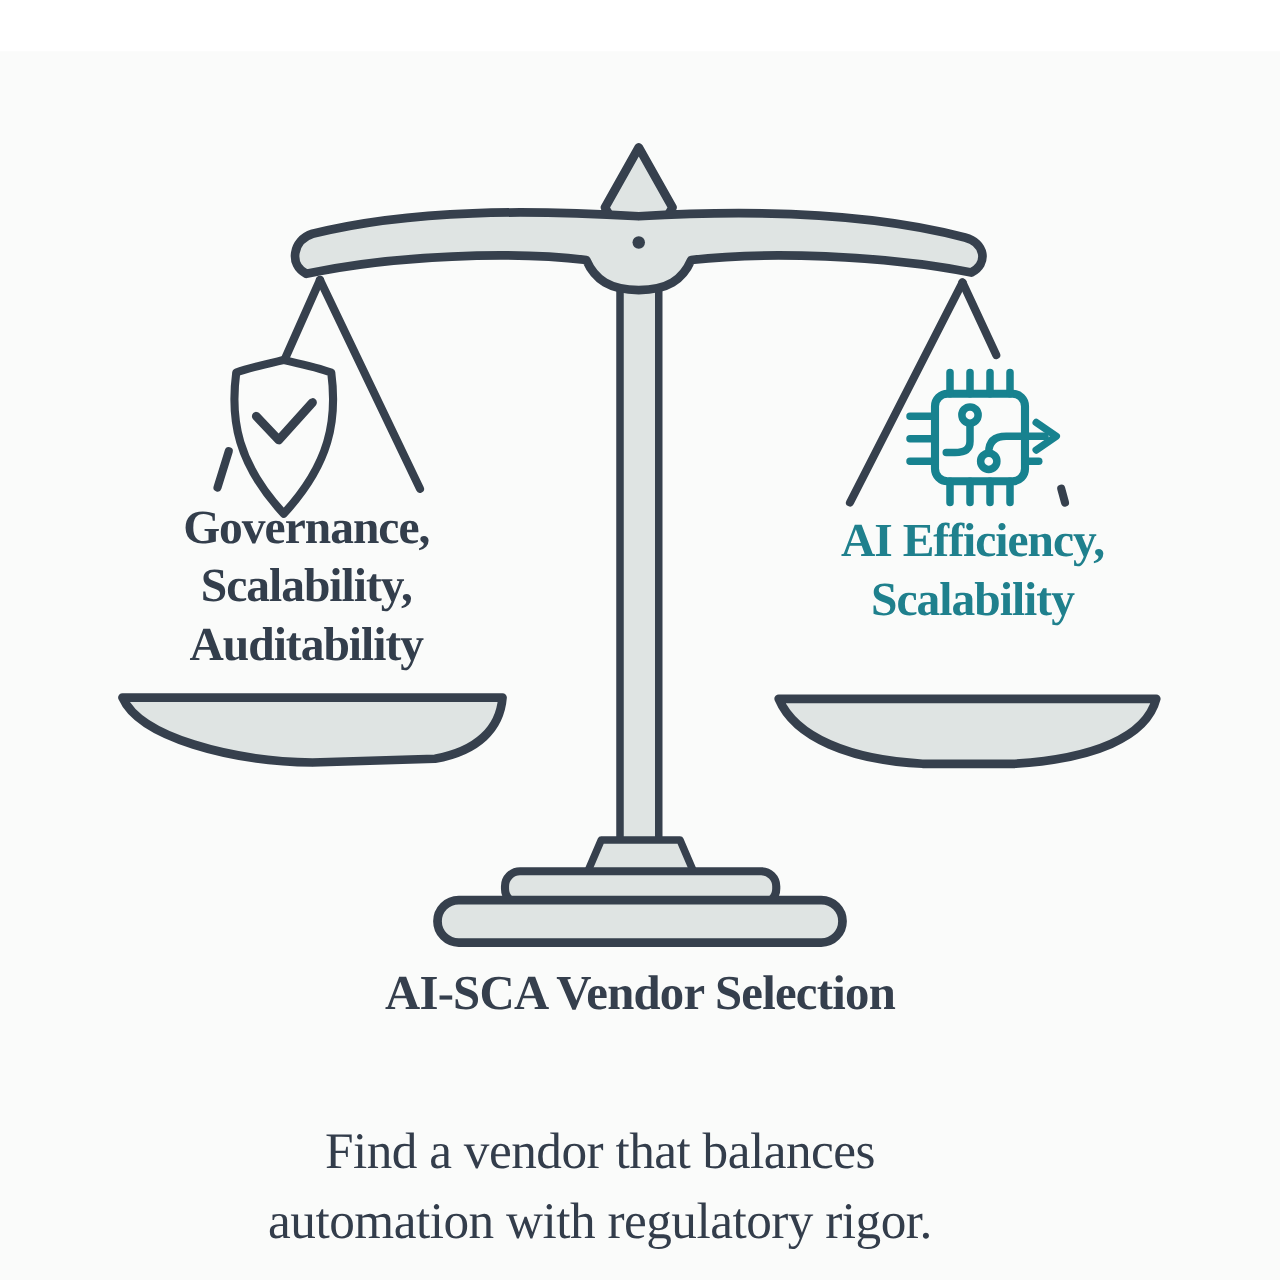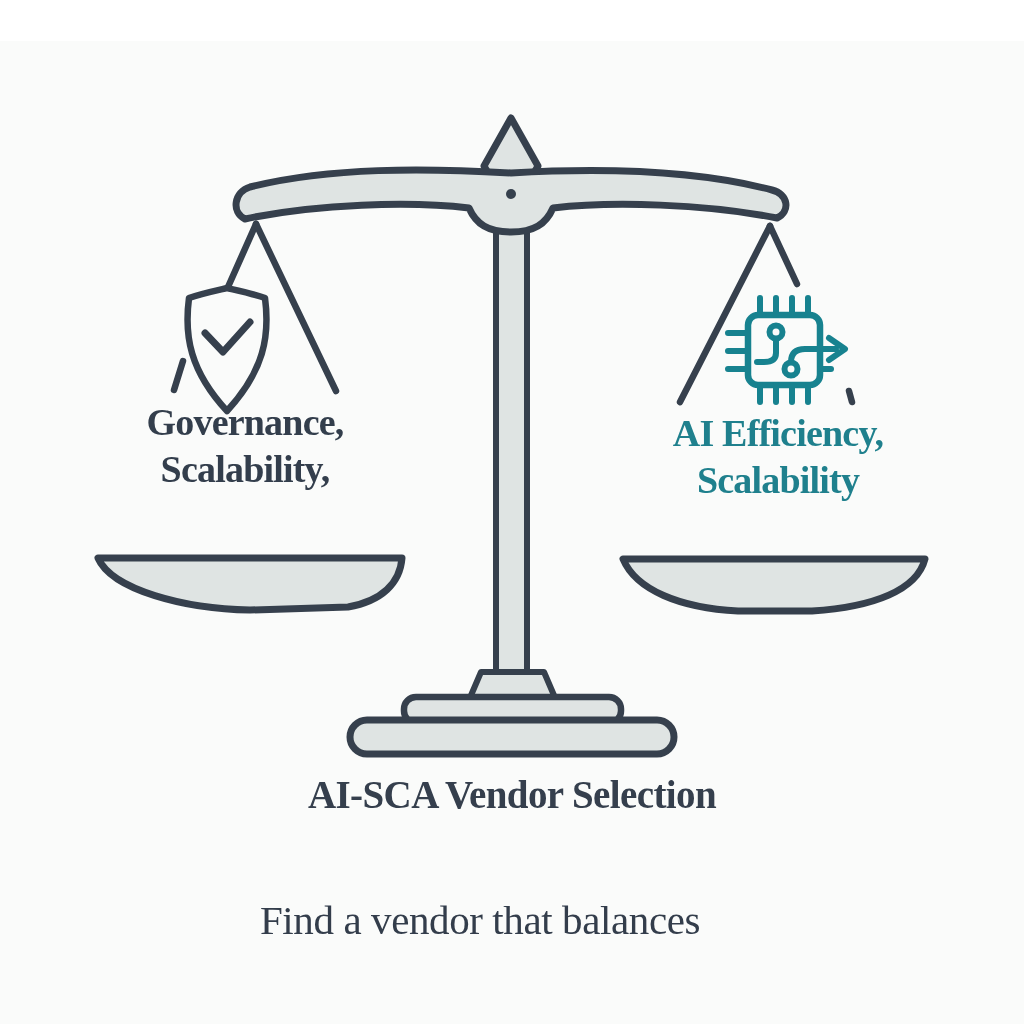--- a/index.html
+++ b/index.html
@@ -101,26 +101,28 @@
       <path d="M776 298 L776 312 C776 319 771 321 764 321 L757 321"></path>
       <circle cx="791" cy="328" r="6.5"></circle>
       <path d="M791 321 C791 312 796 308 805 308 L836 308"></path>
       <path d="M829 297 L845 308 L829 319"></path>
     </g>
   </svg>
 
   <div class="label label-left">
     <div>Governance,</div>
     <div>Scalability,</div>
+    <div>Auditability</div>
   </div>
 
   <div class="label label-right">
     <div>AI Efficiency,</div>
     <div>Scalability</div>
   </div>
 
   <div class="title">AI-SCA Vendor Selection</div>
 
   <div class="subtitle">
     <div>Find a vendor that balances</div>
+    <div>automation with regulatory rigor.</div>
   </div>
 
 </div>
 
 </body></html>

